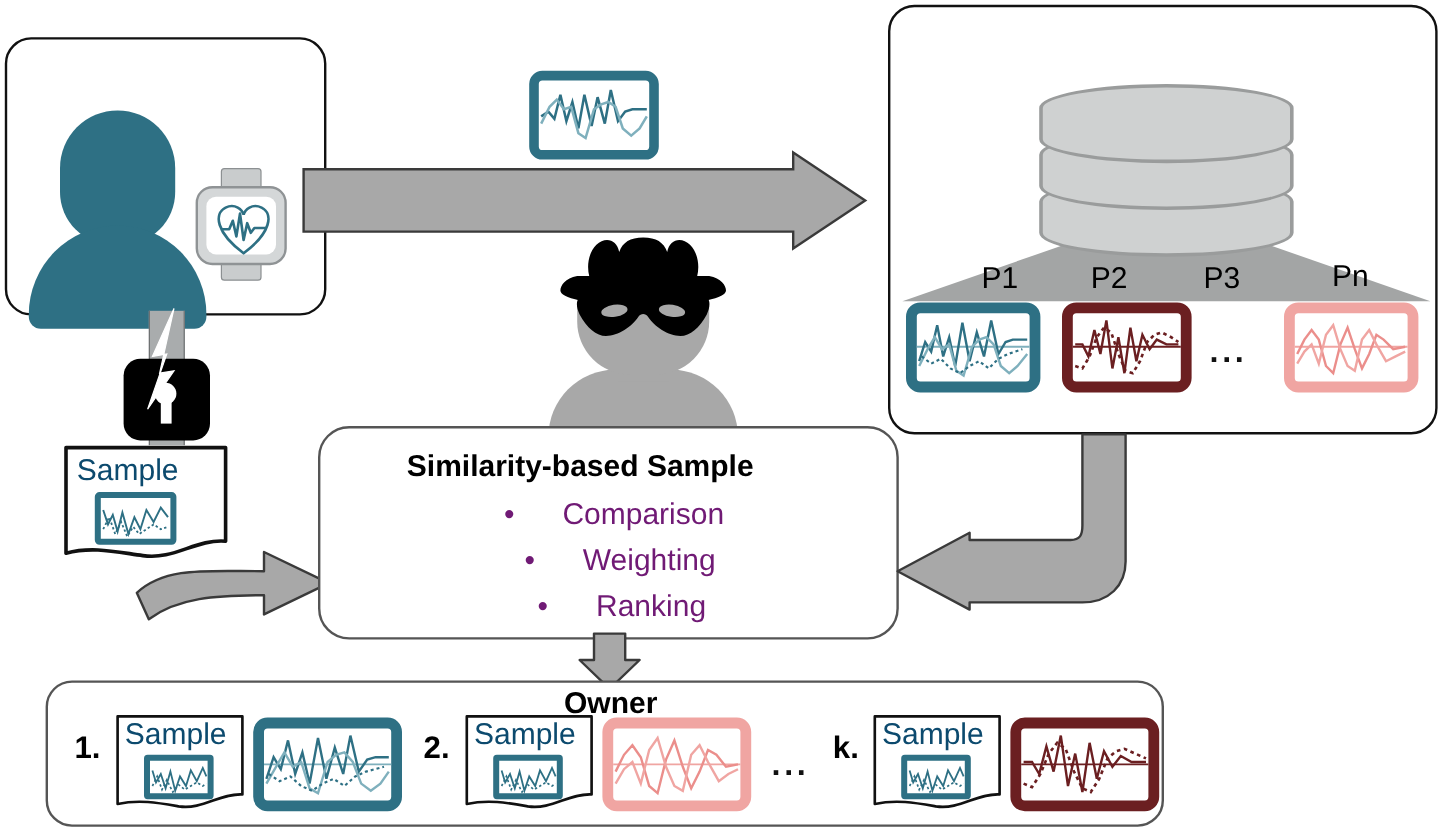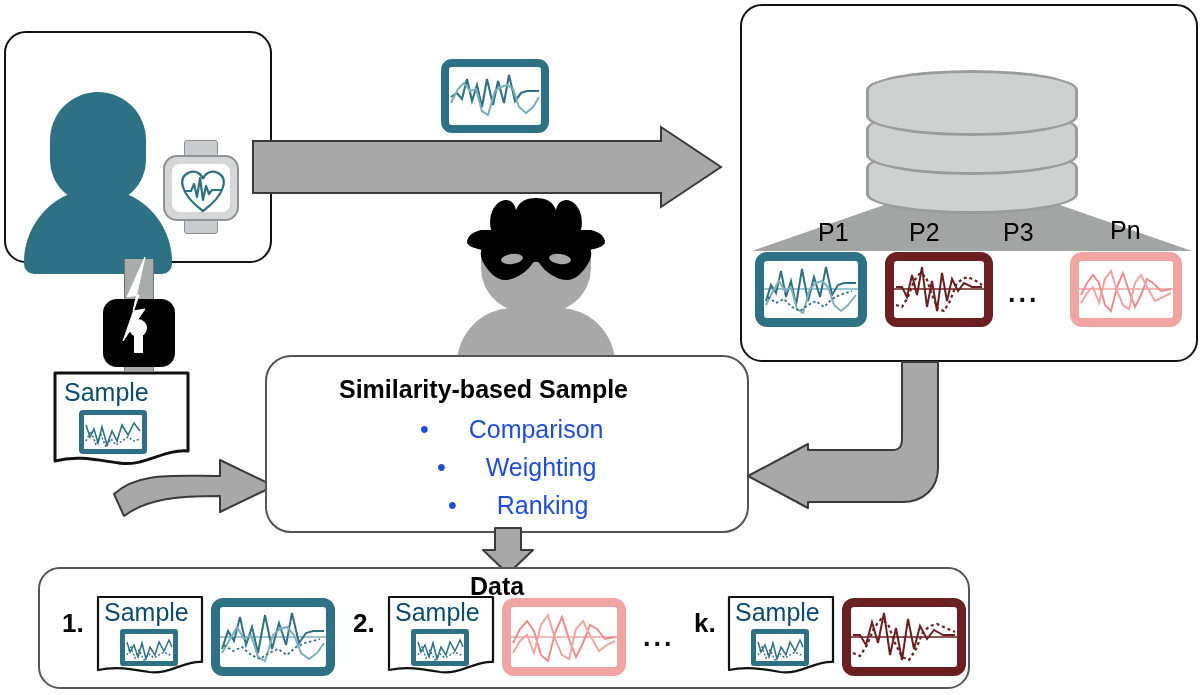--- a/index.html
+++ b/index.html
@@ -58,21 +58,21 @@
   #lockWrap{position:absolute;left:95px;top:259px;width:88px;height:120px;}
   .lockstrap{position:absolute;left:29px;top:0px;width:30px;height:118px;background:#a9acad;border-left:1.5px solid #6e7172;border-right:1.5px solid #6e7172;box-sizing:border-box;}
   .lockbody{position:absolute;left:8px;top:40px;width:72px;height:68px;background:#000;border-radius:14px;}
   .keyhole{position:absolute;left:34px;top:60px;width:18px;height:18px;background:#fff;border-radius:50%;}
   .keyslot{position:absolute;left:39px;top:72px;width:9px;height:22px;background:#fff;}
 
   .sampleDoc{position:absolute;box-sizing:border-box;background:#fff;}
 
   #attackBox{left:265px;top:355px;width:484px;height:178px;border-radius:26px;border:2px solid #555;}
   #attackTitle{left:339px;top:375px;font-size:25px;}
-  .bullet-row{position:absolute;font-size:25px;color:#1d4ed8;white-space:nowrap;}
+  .bullet-row{position:absolute;font-size:25px;color:#701a75;white-space:nowrap;}
 
   #topkBox{left:38px;top:567px;width:932px;height:122px;border-radius:22px;border:2px solid #555;}
   #topkTitle{left:470px;top:572px;font-size:25px;}
 
   .rank{position:absolute;font-size:26px;font-weight:bold;color:#000;}
   .sampleword{position:absolute;font-size:26px;color:#0c4a6e;white-space:nowrap;}
 
   svg{overflow:visible;}
 </style>
 </head>
@@ -225,21 +225,21 @@
   <svg style="position:absolute;left:742px;top:362px;" width="196" height="146" viewBox="0 0 196 146">
     <path d="M196,0 L196,106 C196,126 182,140 160,140 L66,140 L66,146 L6,114 L66,82 L66,88 L150,88
              C158,88 160,84 160,76 L160,0 Z" fill="#a8a8a8" stroke="#3a3a3a" stroke-width="2" stroke-linejoin="round"></path>
   </svg>
 
   <svg style="position:absolute;left:481px;top:528px;" width="54" height="48" viewBox="0 0 54 48">
     <path d="M14,0 L40,0 L40,22 L52,22 L27,46 L2,22 L14,22 Z" fill="#a8a8a8" stroke="#3a3a3a" stroke-width="2" stroke-linejoin="round"></path>
   </svg>
 
   <div class="box thin" id="topkBox"></div>
-  <div class="ttl" id="topkTitle">Data</div>
+  <div class="ttl" id="topkTitle">Owner</div>
 
   <div class="rank" style="left:62px;top:608px;">1.</div>
   <div class="sampleDoc" style="left:97px;top:596px;width:107px;height:80px;">
     <svg width="107" height="80" viewBox="0 0 107 80" style="position:absolute;left:0;top:0;">
       <path d="M1,1 L105,1 L105,66 C86,65 72,79 52,76 C35,73 19,70 1,74 Z" fill="#fff" stroke="#111" stroke-width="2.2" stroke-linejoin="round"></path>
     </svg>
     <div class="sampleword" style="left:7px;top:2px;font-size:25px;">Sample</div>
     <div style="position:absolute;left:23px;top:33px;width:58px;height:37px;border:5px solid #2e7084;border-radius:3px;background:#fff;box-sizing:border-box;">
       <svg width="48" height="27" viewBox="0 0 48 27" preserveAspectRatio="none">
         <polyline points="2,8 5,18 9,11 13,23 17,9 21,25 25,13 30,21 34,8 39,17 44,6 47,13" fill="none" stroke="#2e7084" stroke-width="1.5"></polyline>

